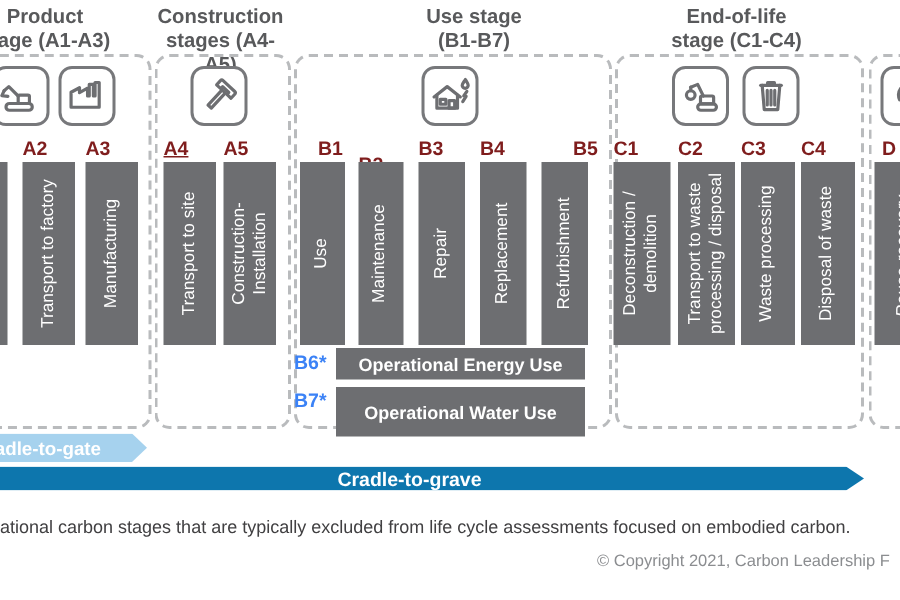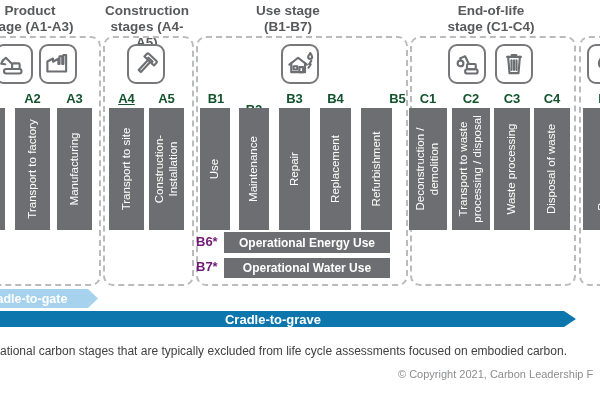--- a/index.html
+++ b/index.html
@@ -18,36 +18,36 @@
     border:2px dashed #b9bbbd;border-radius:10px;background:transparent;
   }
   .iconbox{
     position:absolute;top:44px;width:38px;height:40px;background:#fff;
     border:2.5px solid #77787b;border-radius:9px;box-sizing:border-box;
     display:flex;align-items:center;justify-content:center;
   }
   .iconbox svg{width:30px;height:30px;stroke:#6d6e71;fill:none;
     stroke-width:1.7;stroke-linecap:round;stroke-linejoin:round;}
   .code{
-    position:absolute;top:91px;height:16px;text-align:center;
-    font-size:13px;font-weight:bold;color:#14532d;
+    position:absolute;top:91px;height:16px;text-align:left;
+    font-size:13px;font-weight:bold;color:#7f1d1d;
   }
   .col{
     position:absolute;top:108px;height:122px;background:#6d6e71;
   }
   .vlabel{
     position:absolute;top:50%;left:50%;width:120px;
     transform:translate(-50%,-50%) rotate(-90deg);
     text-align:center;color:#ffffff;font-size:11.5px;line-height:1.18;
     white-space:pre-line;
   }
   .vlabel.it{font-style:italic;}
   .rowcode{
     position:absolute;left:196px;width:26px;font-size:13px;font-weight:bold;
-    color:#701a75;
+    color:#3b82f6;
   }
   .rowbar{
     position:absolute;left:224px;width:166px;background:#6d6e71;
     color:#ffffff;font-size:12px;font-weight:bold;text-align:center;
     display:flex;align-items:center;justify-content:center;
   }
   .arrow-light{
     position:absolute;left:-40px;top:289px;width:138px;height:19px;
     background:#a6d2ee;color:#ffffff;font-size:12.5px;font-weight:bold;
     display:flex;align-items:center;justify-content:center;
@@ -70,21 +70,21 @@
     font-size:11px;color:#8b8d90;white-space:nowrap;
   }
 </style>
 </head>
 <body>
 
 <div class="hdr" style="left:-40px;width:140px;">Product
 stage (A1-A3)</div>
 <div class="hdr" style="left:103px;width:88px;">Construction
 stages (A4-A5)</div>
-<div class="hdr" style="left:184px;width:208px;">Use stage
+<div class="hdr" style="left:212px;width:208px;">Use stage
 (B1-B7)</div>
 <div class="hdr" style="left:410px;width:162px;">End-of-life
 stage (C1-C4)</div>
 
 <div class="stagebox" style="left:-40px;width:137px;"></div>
 <div class="stagebox" style="left:103px;width:87px;"></div>
 <div class="stagebox" style="left:196px;width:208px;"></div>
 <div class="stagebox" style="left:410px;width:162px;"></div>
 <div class="stagebox" style="left:579px;width:70px;"></div>
 
@@ -141,21 +141,21 @@
     <path d="M7 14 A6 6 0 0 1 13 5.5"></path>
     <path d="M10.5 4.5 L13.5 5.4 L12.5 8.3"></path>
     <path d="M9 18.5 A6 6 0 0 0 17.5 13"></path>
   </svg>
 </div>
 
 <div class="code" style="left:15px;width:35px;">A2</div>
 <div class="code" style="left:57px;width:35px;">A3</div>
 <div class="code" style="left:109px;width:35px;text-decoration:underline;">A4</div>
 <div class="code" style="left:149px;width:35px;">A5</div>
-<div class="code" style="left:201px;width:30px;">B1</div>
+<div class="code" style="left:212px;width:30px;">B1</div>
 <div class="code" style="left:239px;width:30px;margin-top:11px;">B2</div>
 <div class="code" style="left:279px;width:31px;">B3</div>
 <div class="code" style="left:320px;width:31px;">B4</div>
 <div class="code" style="left:382px;width:31px;">B5</div>
 <div class="code" style="left:409px;width:38px;">C1</div>
 <div class="code" style="left:452px;width:38px;">C2</div>
 <div class="code" style="left:494px;width:36px;">C3</div>
 <div class="code" style="left:534px;width:36px;">C4</div>
 <div class="code" style="left:588px;width:30px;">D</div>
 
@@ -204,21 +204,21 @@
 <div class="col" style="left:534px;width:36px;">
     <span class="vlabel">Disposal of waste</span>
   </div>
 <div class="col" style="left:583px;width:40px;">
     <span class="vlabel it">Reuse-recovery-</span>
   </div>
 
 <div class="rowcode" style="top:234px;">B6*</div>
 <div class="rowbar" style="top:232px;height:21px;">Operational Energy Use</div>
 <div class="rowcode" style="top:259px;">B7*</div>
-<div class="rowbar" style="top:258px;height:20px;">Operational Water Use</div>
+<div class="rowbar" style="top:258px;height:33px;">Operational Water Use</div>
 
 <div class="arrow-light">
     <span>Cradle-to-gate</span>
   </div>
 <div class="arrow-dark">
     <span>Cradle-to-grave</span>
   </div>
 
 <div class="footnote">ational carbon stages that are typically excluded from life cycle assessments focused on embodied carbon.</div>
 <div class="copyright">© Copyright 2021, Carbon Leadership F</div>

